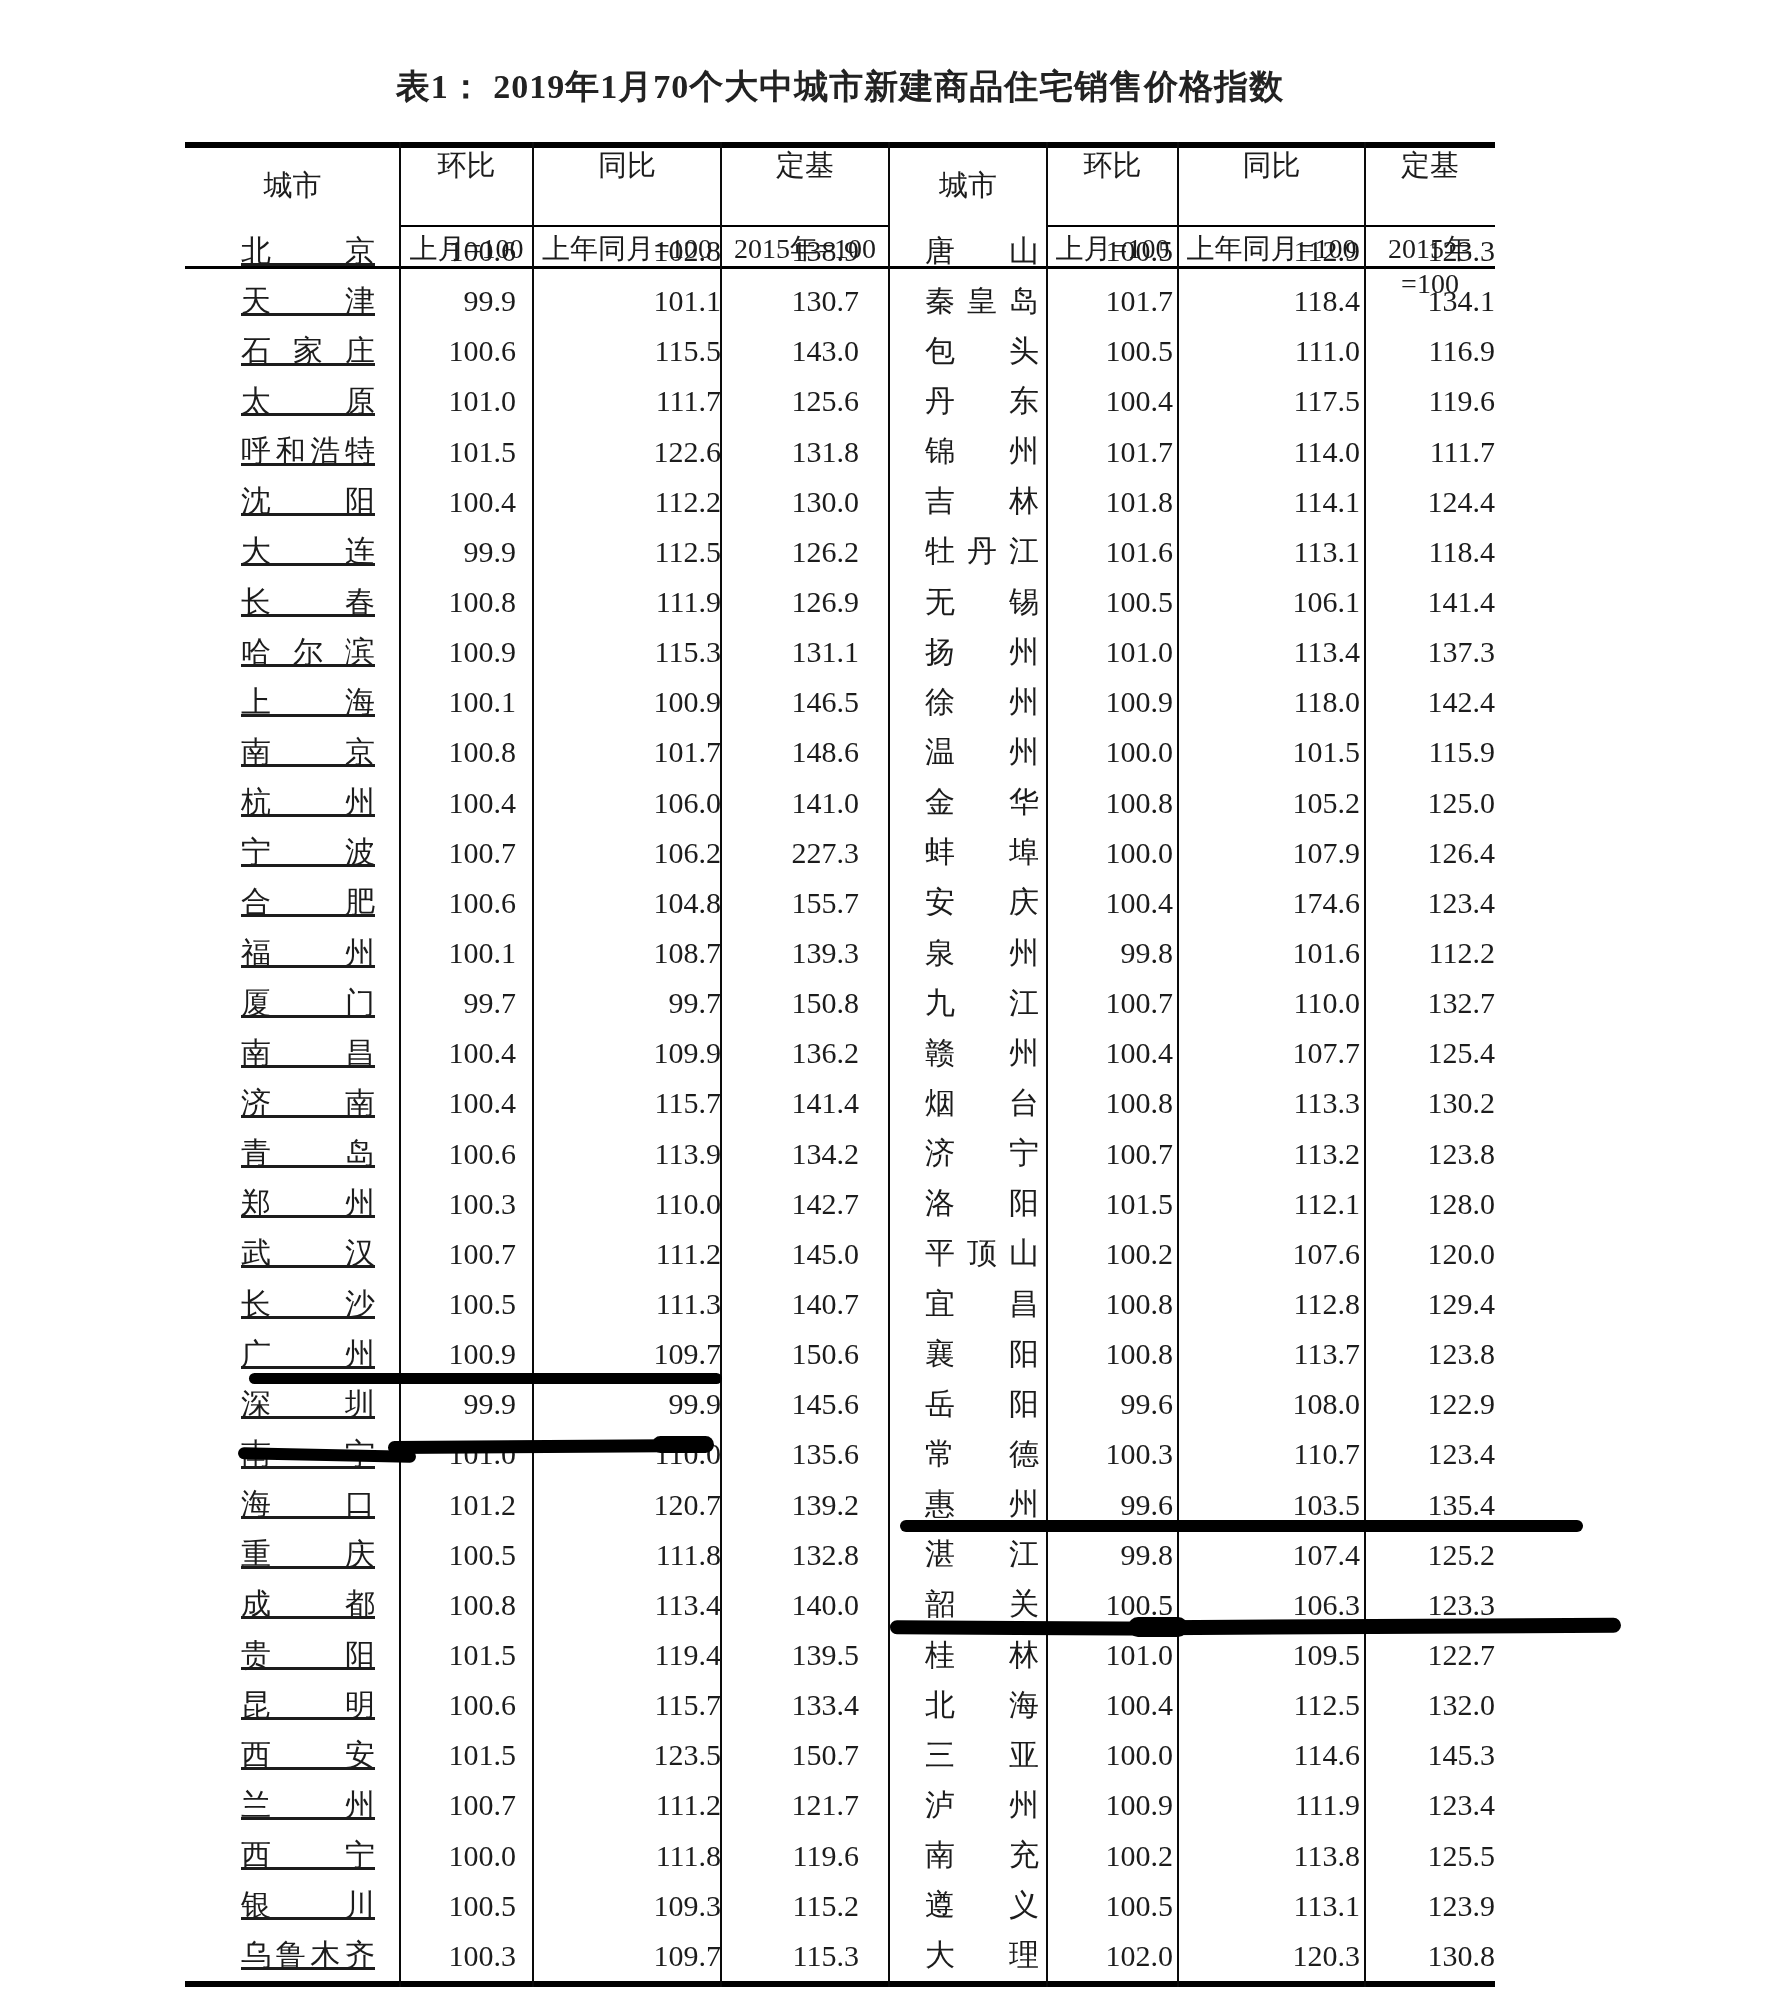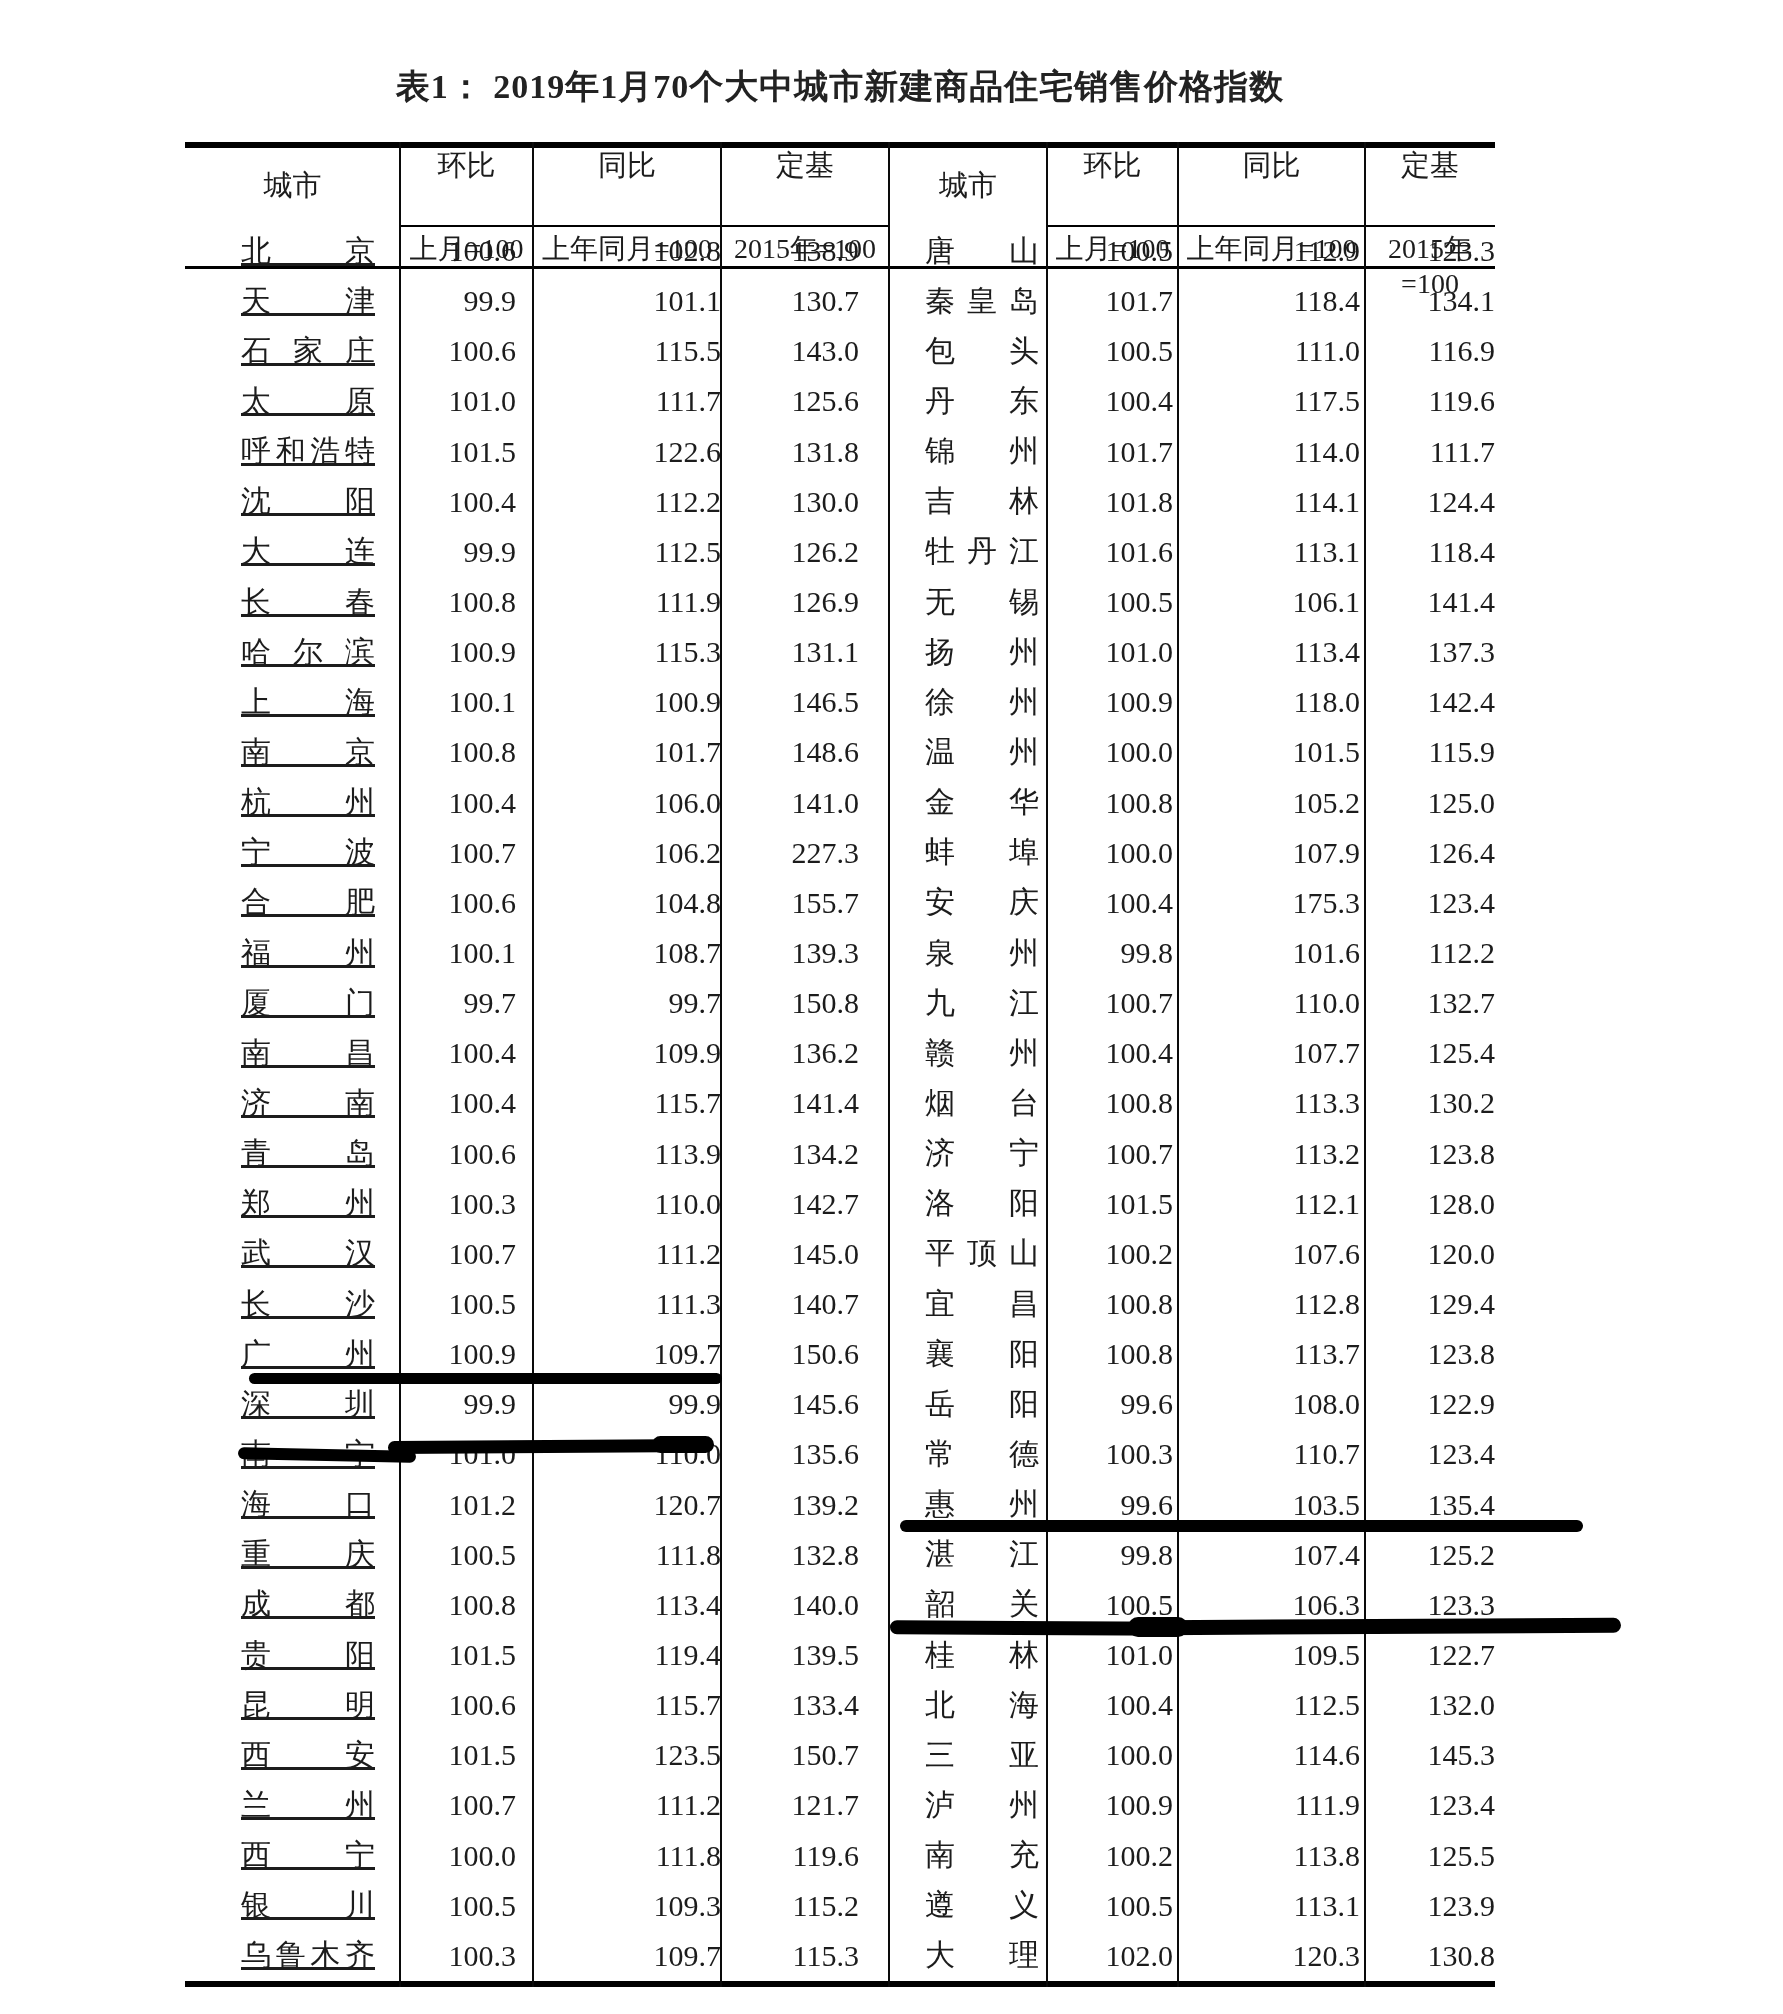--- a/index.html
+++ b/index.html
@@ -354,21 +354,21 @@
         </div>
         <div class="row">
           <div class="cell cityR"><span class="blockR">蚌埠</span></div>
           <div class="cell num nR1">100.0</div>
           <div class="cell num nR2">107.9</div>
           <div class="cell num nR3">126.4</div>
         </div>
         <div class="row">
           <div class="cell cityR"><span class="blockR">安庆</span></div>
           <div class="cell num nR1">100.4</div>
-          <div class="cell num nR2">175.3</div>
+          <div class="cell num nR2">174.6</div>
           <div class="cell num nR3">123.4</div>
         </div>
         <div class="row">
           <div class="cell cityR"><span class="blockR">泉州</span></div>
           <div class="cell num nR1">99.8</div>
           <div class="cell num nR2">101.6</div>
           <div class="cell num nR3">112.2</div>
         </div>
         <div class="row">
           <div class="cell cityR"><span class="blockR">九江</span></div>

